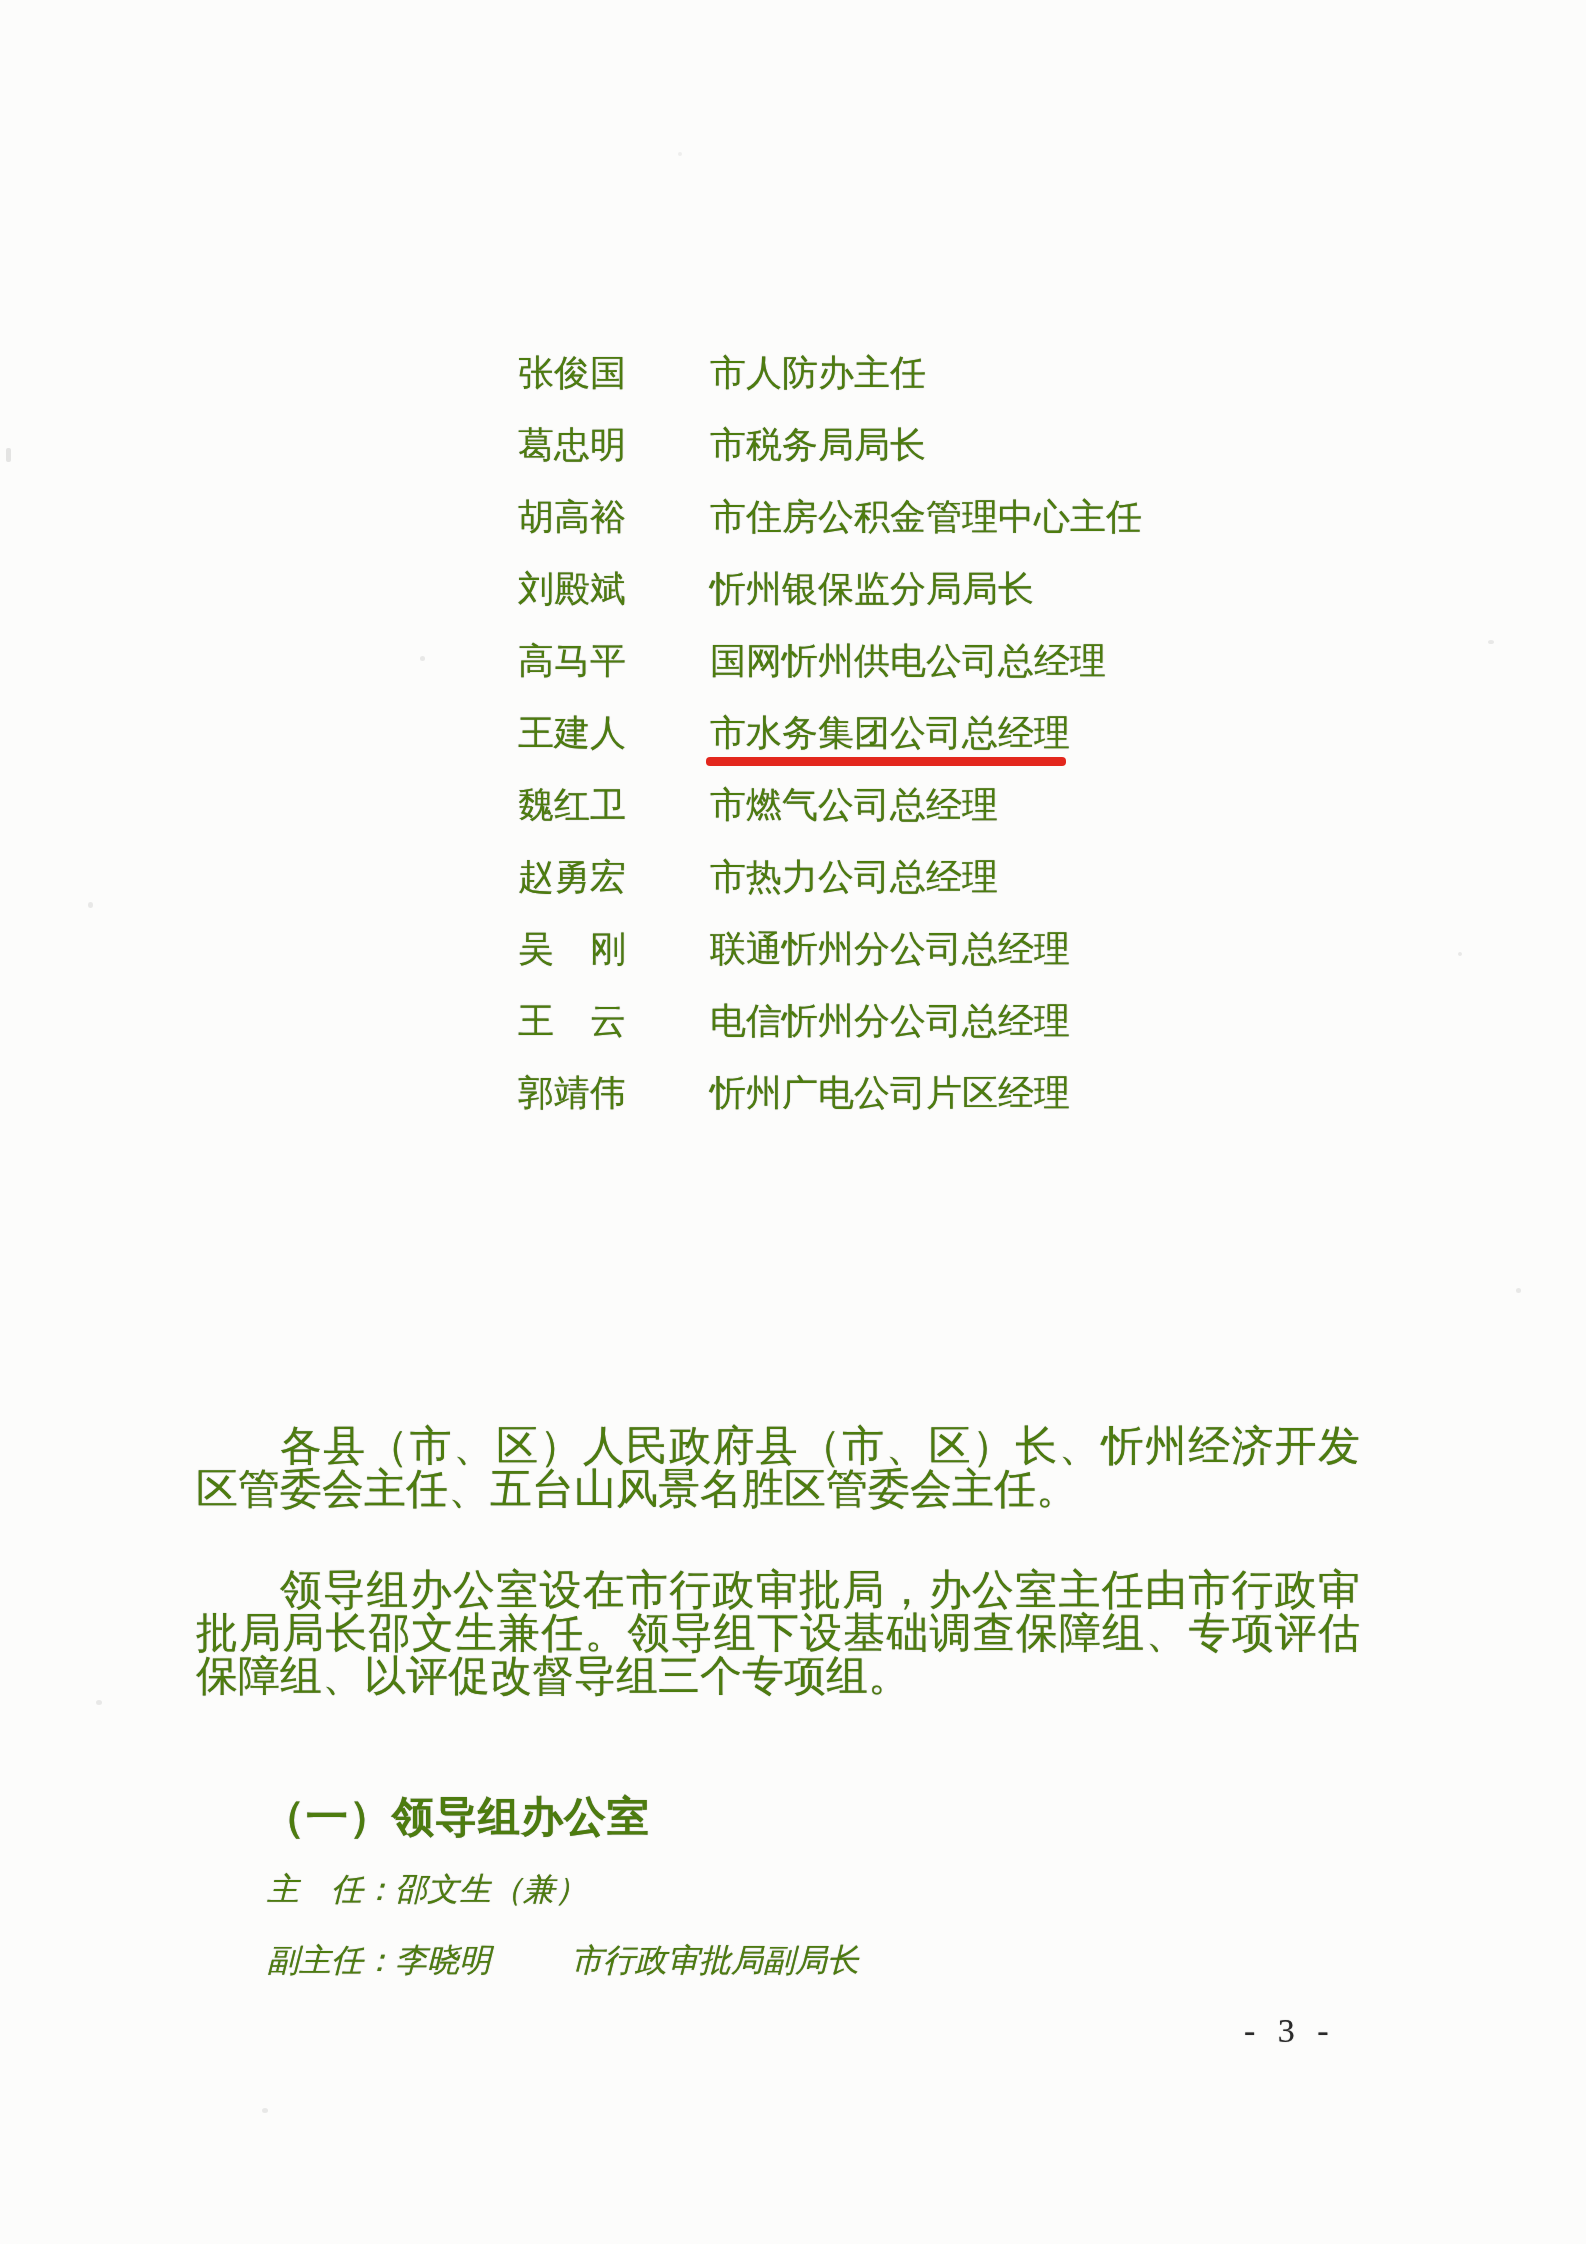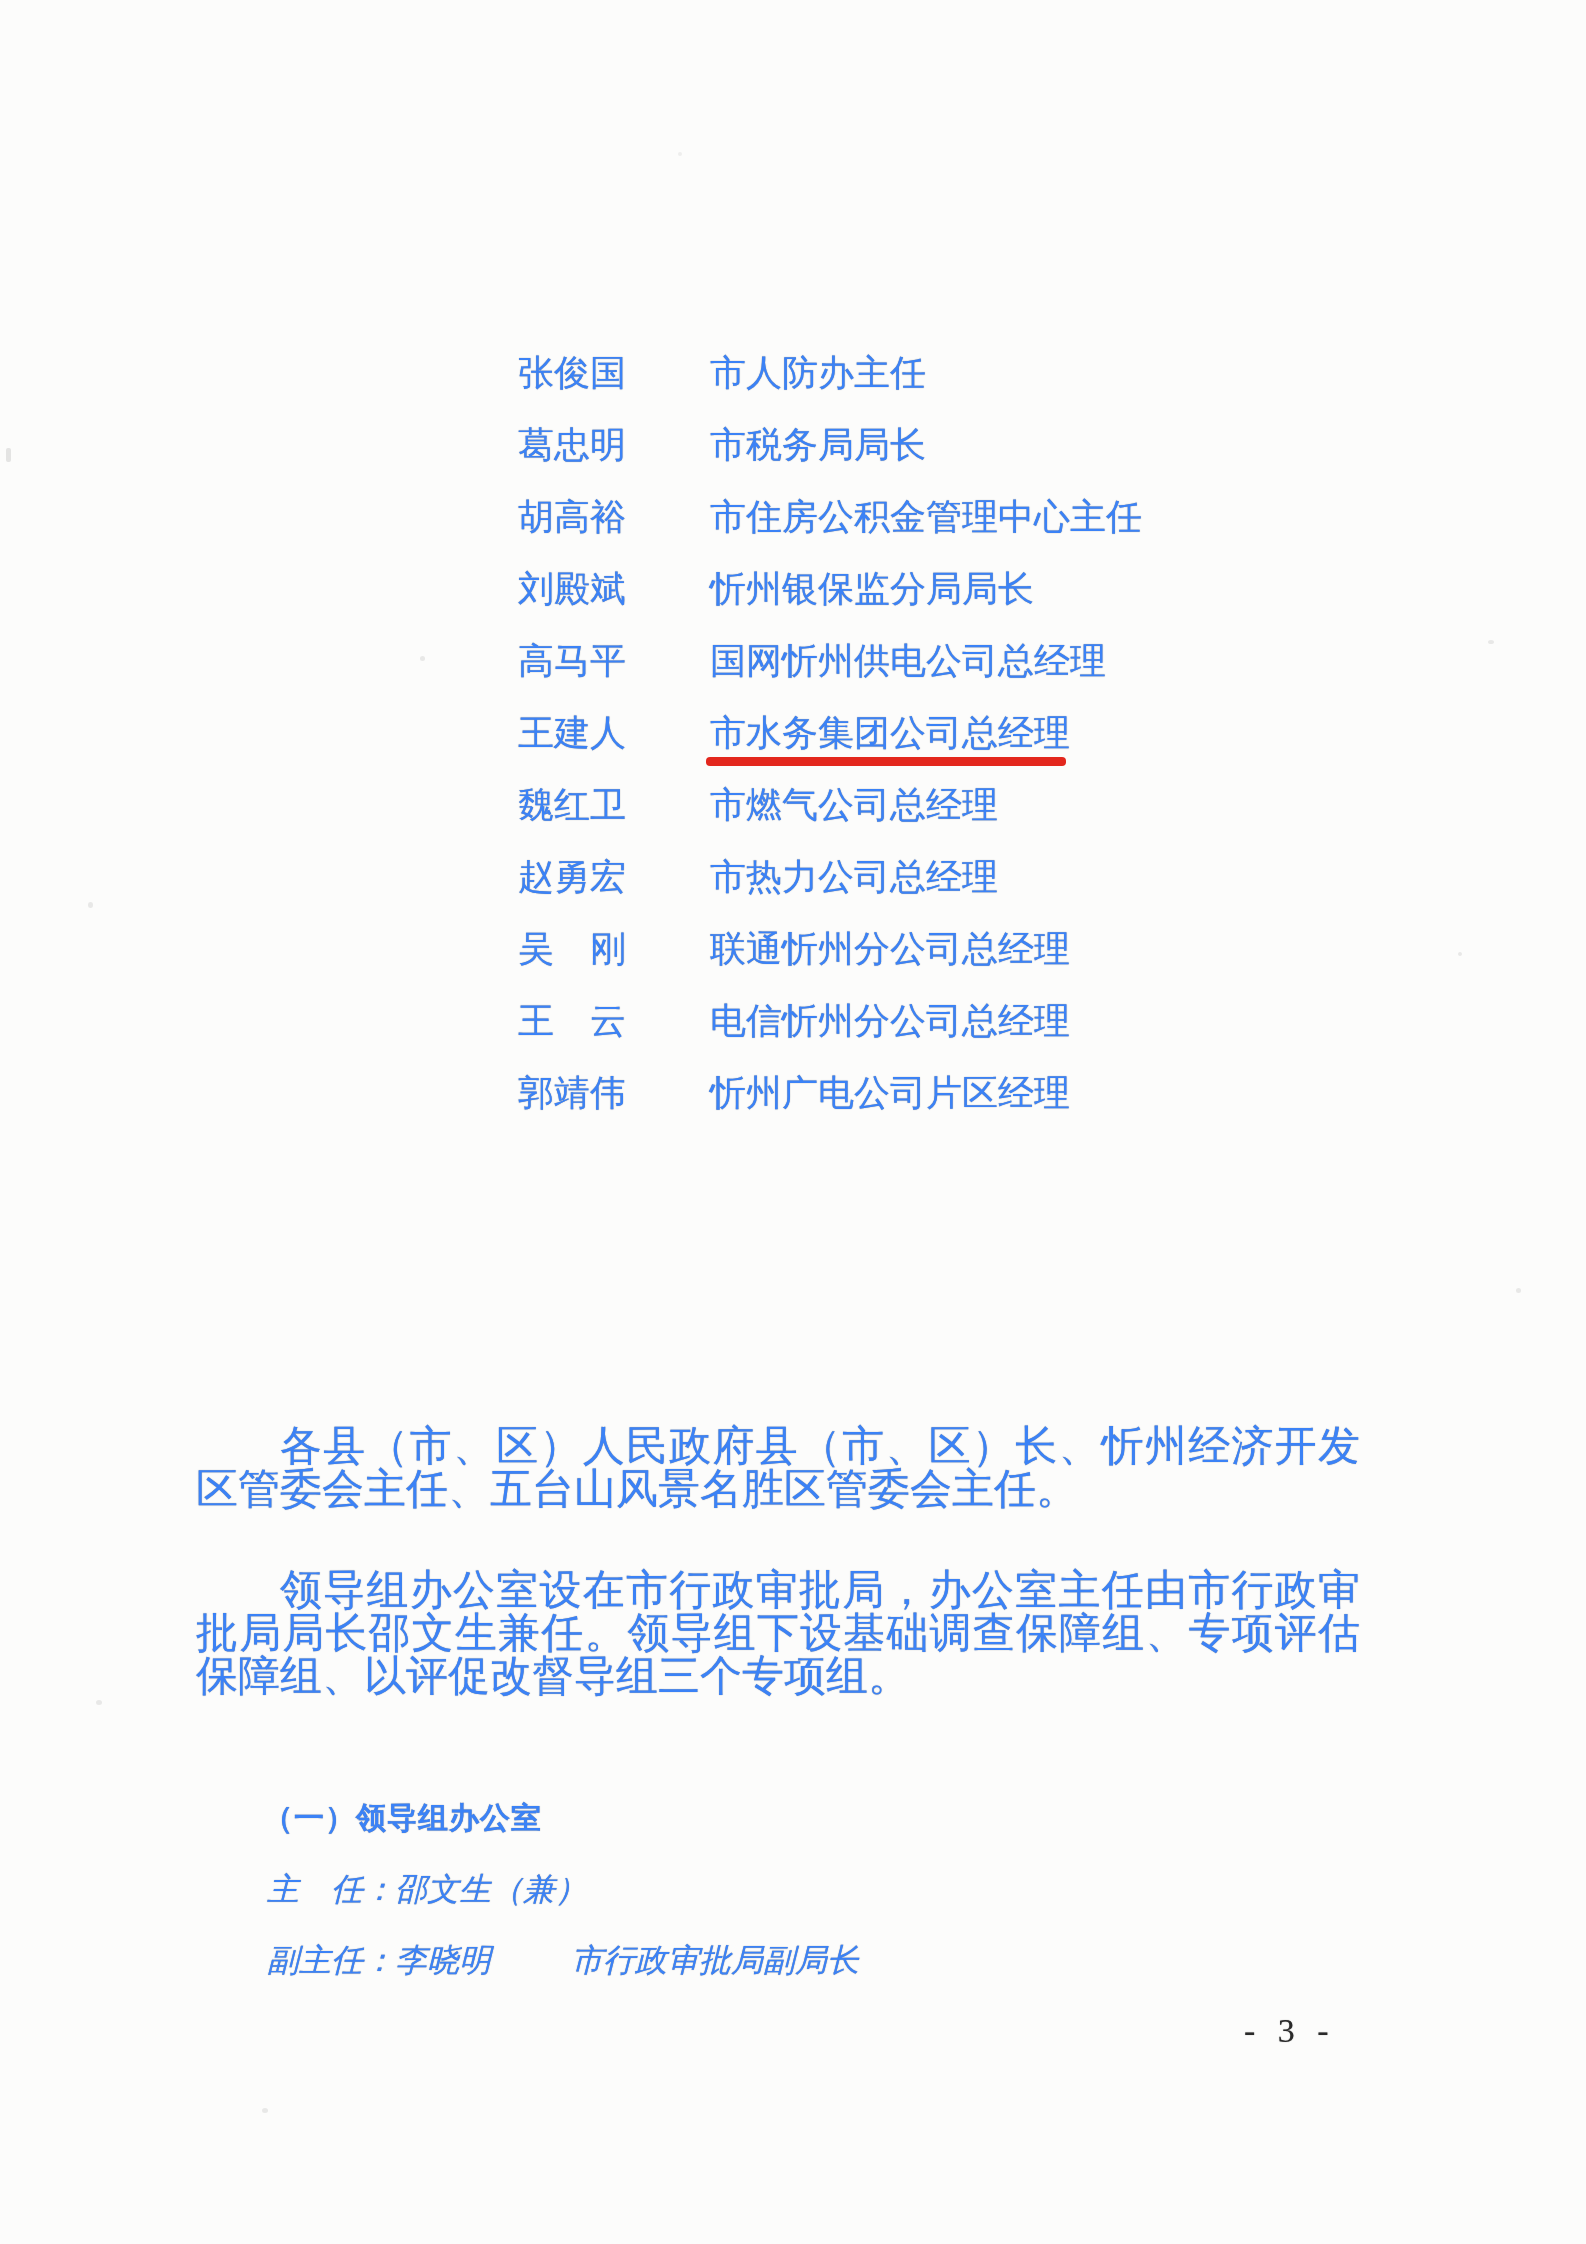--- a/index.html
+++ b/index.html
@@ -15,21 +15,21 @@
     background: #fcfcfb;
     overflow: hidden;
     font-family: "Liberation Serif", "DejaVu Serif", serif;
     color: #1e1e1e;
   }
   
   .page * {
     -webkit-font-smoothing: antialiased;
   }
   .ink {
-    color: #3b82f6;
+    color: #4d7c0f;
     text-shadow: 0 0 1px rgba(30,30,30,0.55);
   }
 
   
   .roster {
     position: absolute;
     left: 518px;
     top: 337px;
     width: 1000px;
   }
@@ -73,21 +73,21 @@
     letter-spacing: 0px;
   }
   .para-1 { top: 1425px; }
   .para-2 { top: 1569px; }
 
   
   .section-heading {
     position: absolute;
     left: 263px;
     top: 1782px;
-    font-size: 30px;
+    font-size: 42px;
     line-height: 71px;
     font-weight: bold;
     letter-spacing: 1px;
     white-space: nowrap;
   }
   .kv-line {
     position: absolute;
     left: 267px;
     font-size: 32px;
     line-height: 71px;

